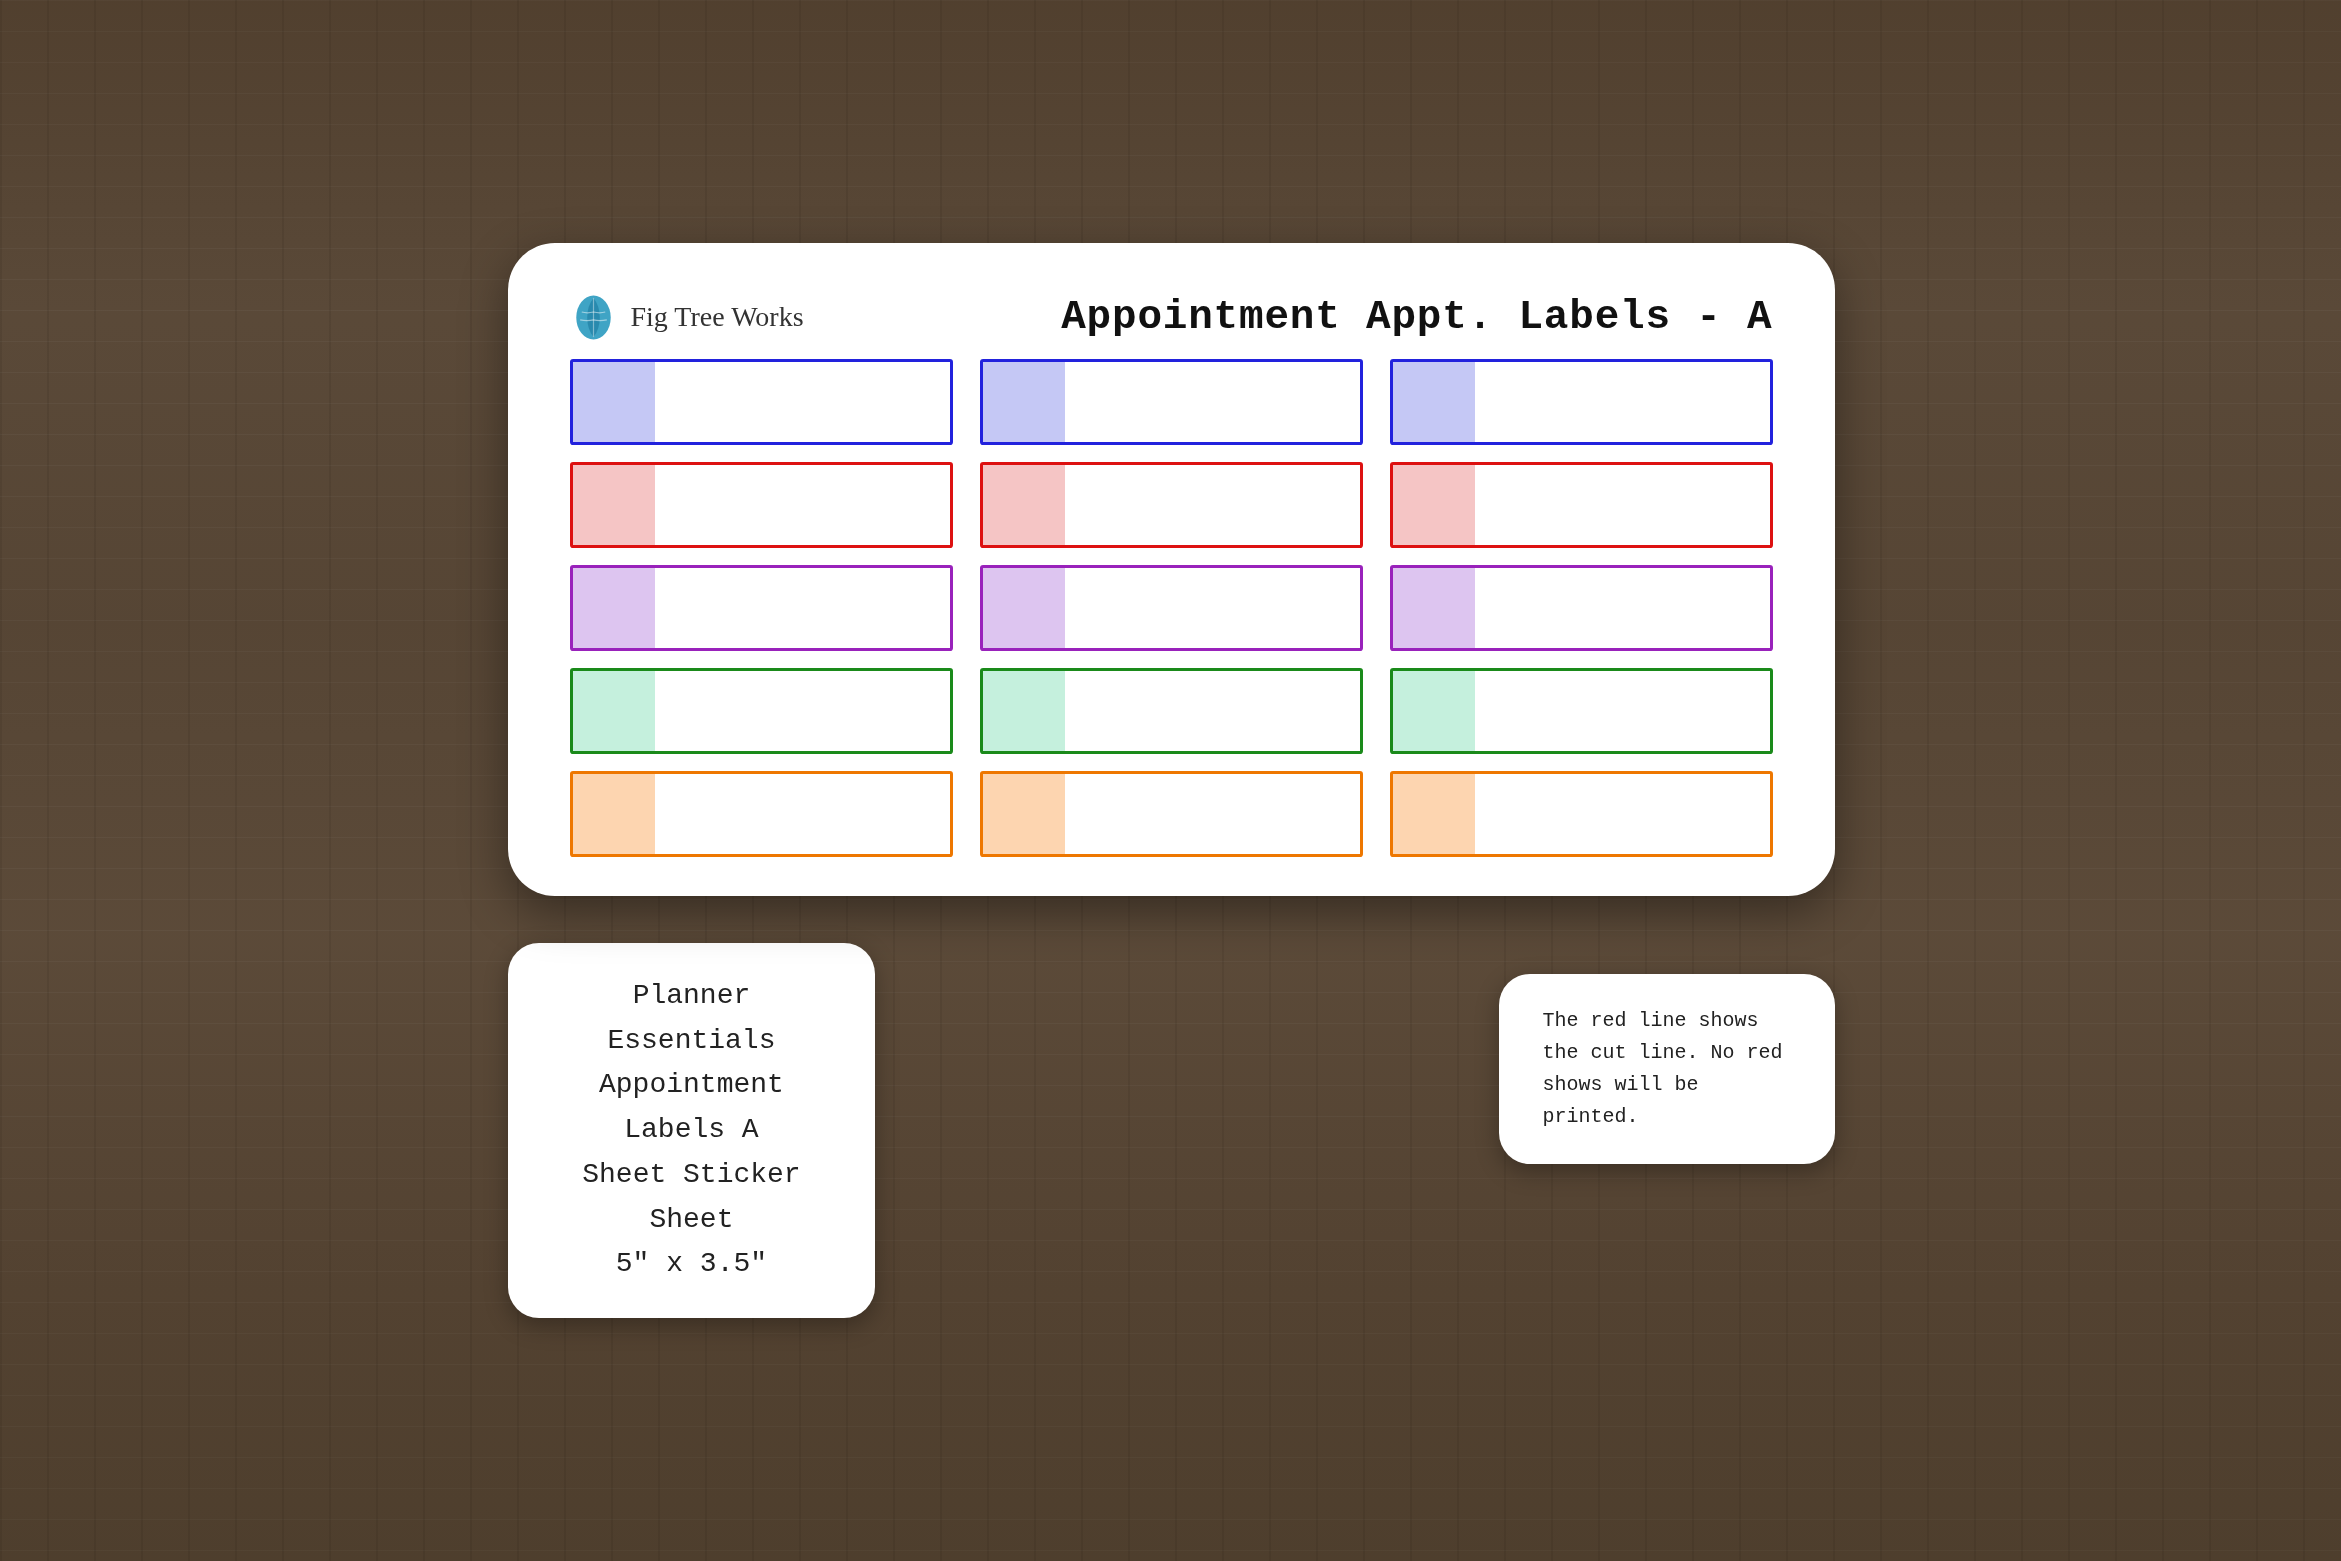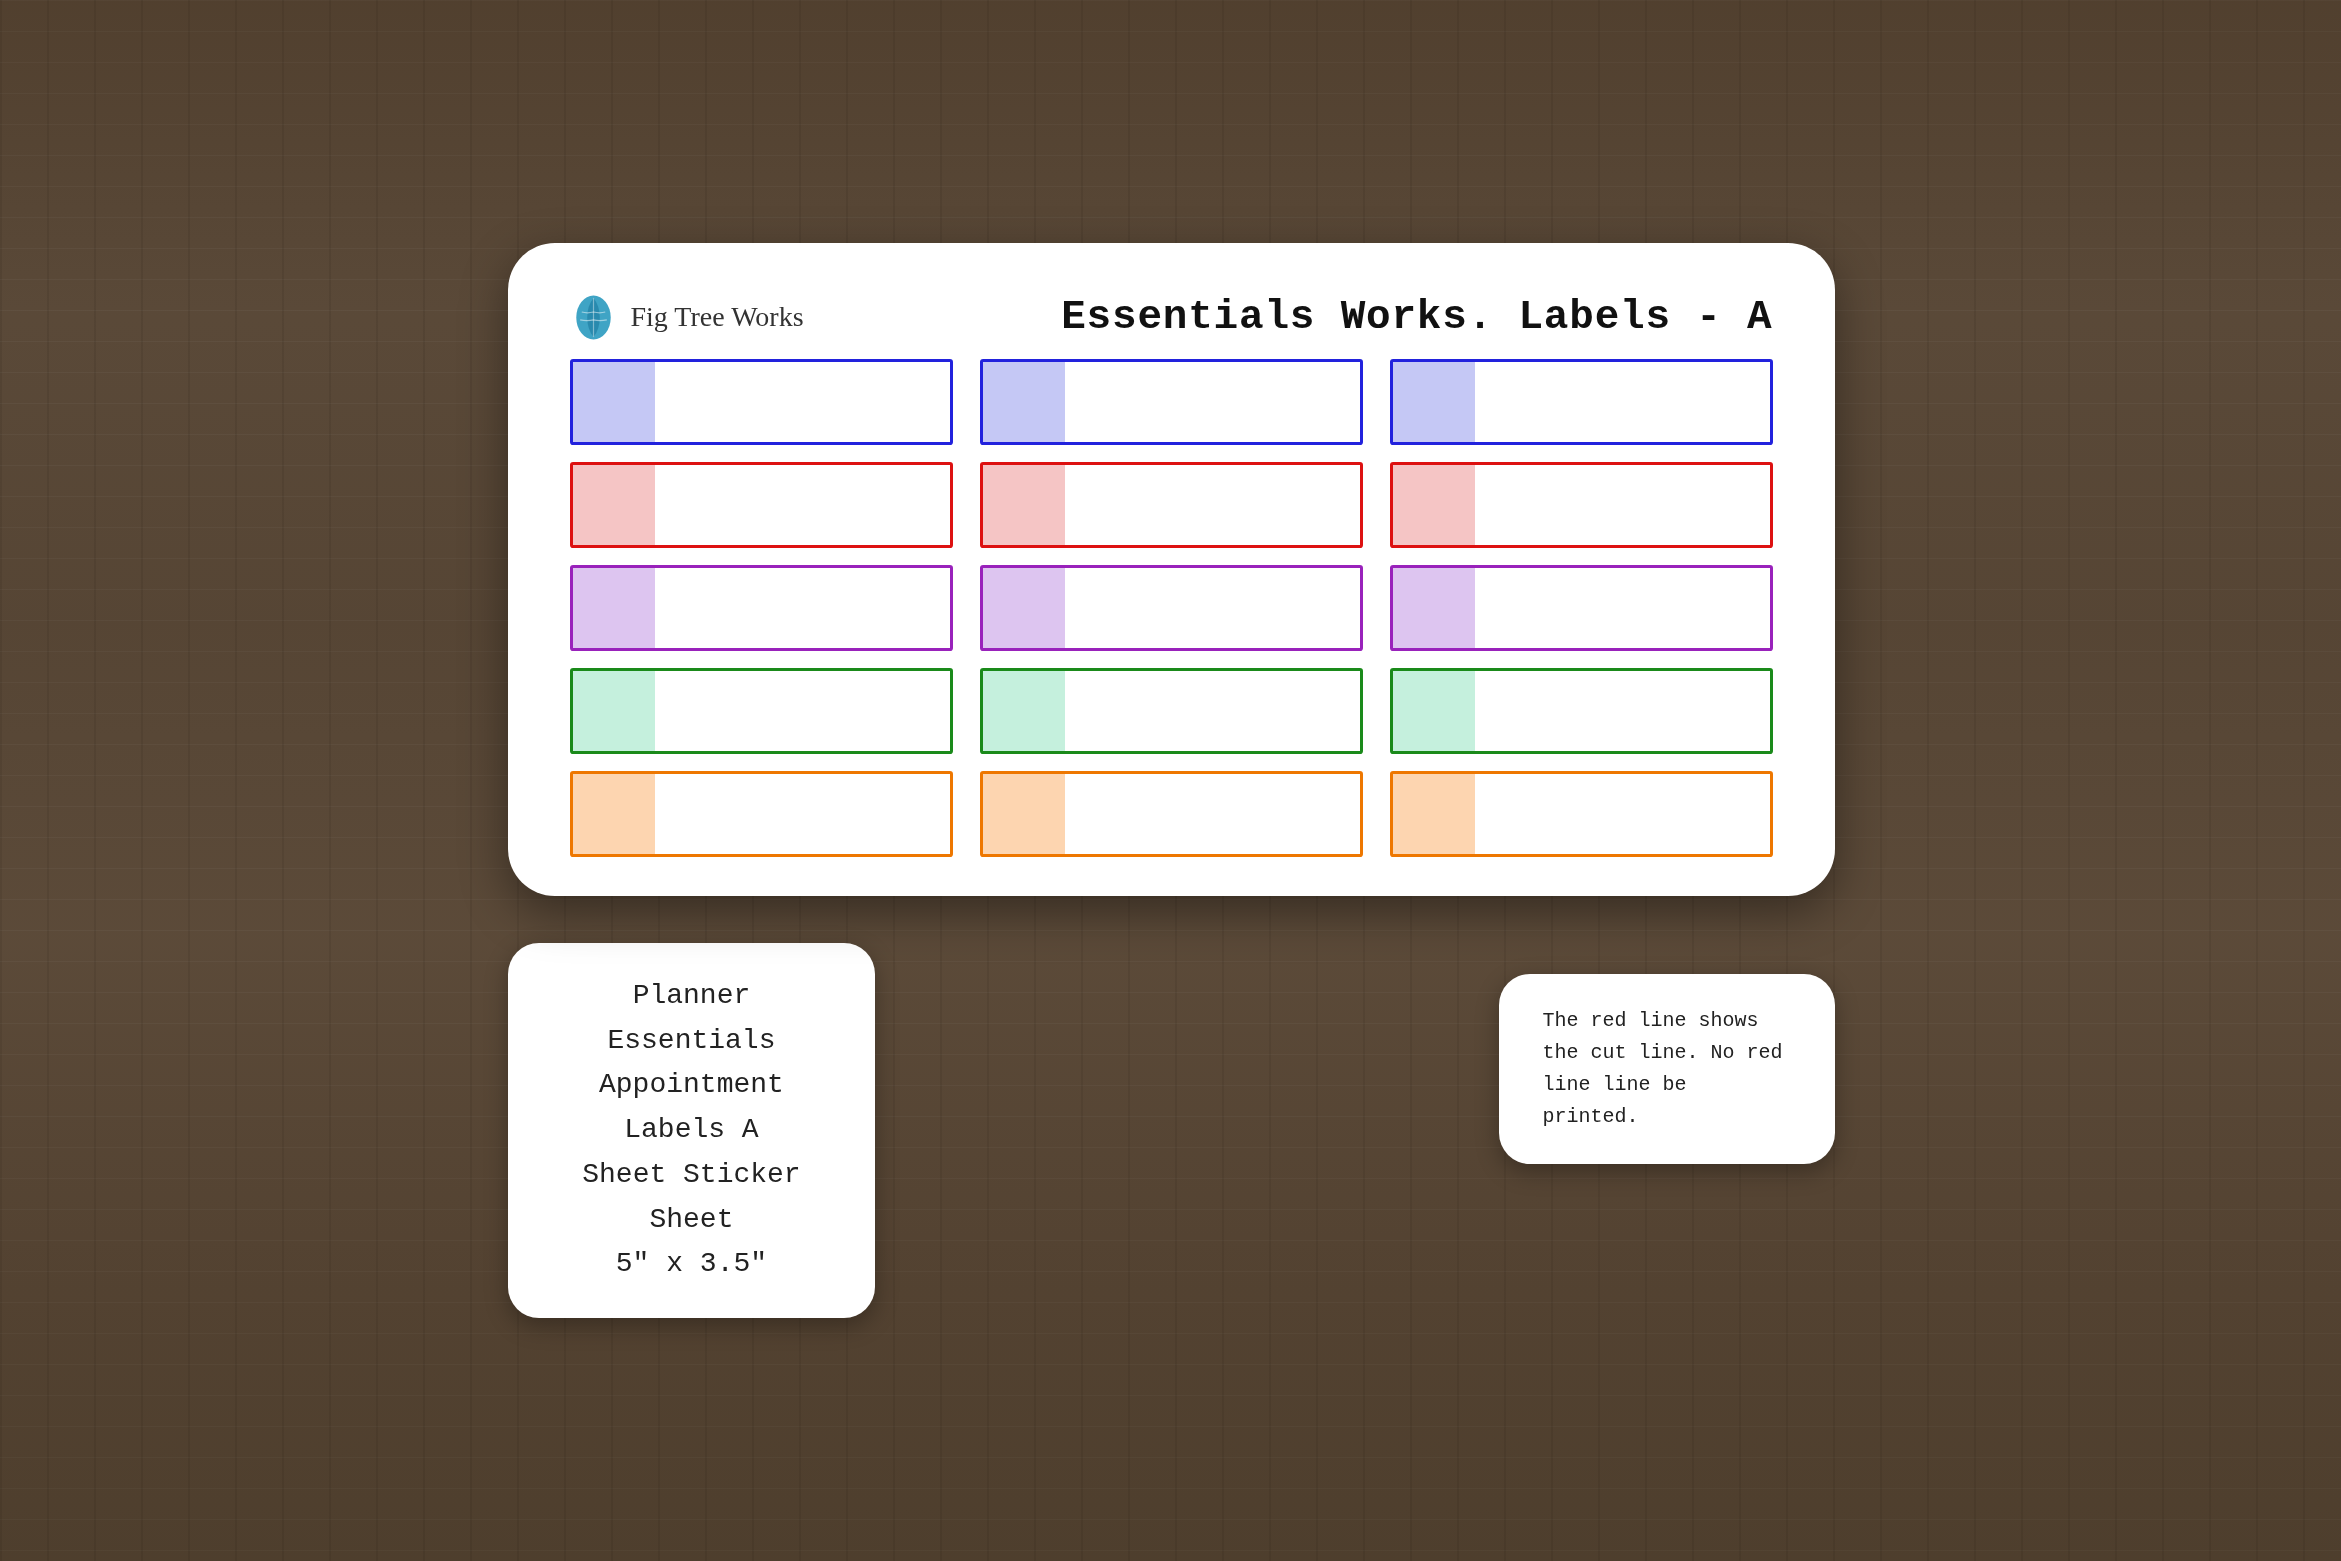--- a/index.html
+++ b/index.html
@@ -211,21 +211,21 @@
 
           <ellipse cx="30" cy="35" rx="22" ry="28" fill="#2a9abf" opacity="0.9"></ellipse>
 
           <path d="M30 10 Q22 20 22 35 Q22 50 30 60 Q38 50 38 35 Q38 20 30 10Z" fill="#1a7a9f" opacity="0.6"></path>
           <path d="M15 28 Q22 30 30 28 Q38 30 45 28" stroke="white" stroke-width="1.5" fill="none" opacity="0.5"></path>
           <path d="M13 38 Q22 40 30 38 Q38 40 47 38" stroke="white" stroke-width="1.5" fill="none" opacity="0.5"></path>
           <path d="M30 10 L30 60" stroke="white" stroke-width="1.5" opacity="0.4"></path>
         </svg>
         <span class="brand-name">Fig Tree Works</span>
       </div>
-      <div class="sheet-title">Essentials Works. Labels - A</div>
+      <div class="sheet-title">Appointment Appt. Labels - A</div>
     </div>
 
     <div class="sticker-grid">
 
       <div class="sticker-row">
         <div class="sticker-label blue-sticker">
           <div class="sticker-color-tab blue-tab"></div>
           <div class="sticker-write-area"></div>
         </div>
         <div class="sticker-label blue-sticker">
@@ -310,19 +310,19 @@
         <span>Planner Essentials</span><br>
         <span>Appointment Labels A</span><br>
         <span>Sheet Sticker Sheet</span><br>
         <span>5" x 3.5"</span>
       </p>
     </div>
 
     <div style="flex:1"></div>
 
     <div class="info-card info-card-right">
-      <p>The red line shows the cut line.  No red line line be printed.</p>
+      <p>The red line shows the cut line.  No red shows will be printed.</p>
     </div>
 
   </div>
 
 </div>
 
 
 </body></html>

